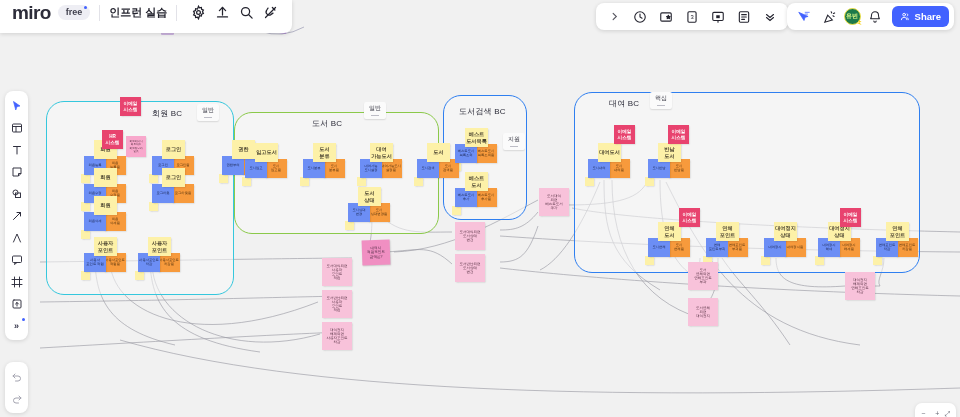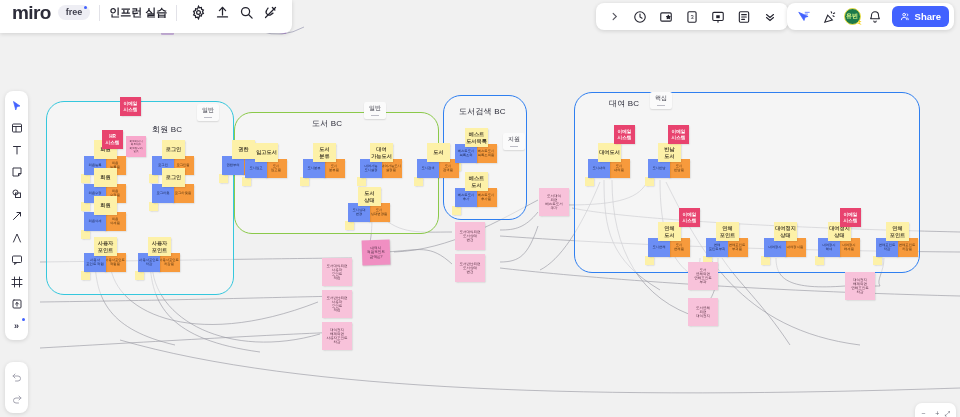--- a/index.html
+++ b/index.html
@@ -200,21 +200,21 @@
       <path d="M352 332 C320 332 180 340 40 348"></path>
       <path d="M500 236 C560 240 700 250 960 252"></path>
       <path d="M500 268 C560 275 720 290 960 296"></path>
       <path d="M572 208 C600 214 700 226 960 232"></path>
       <path d="M120 340 C300 392 600 400 960 388"></path>
     </g>
   </svg>
 
   <div id="bc-layer">
       <div class="bc" style="left: 46px; top: 101px; width: 188px; height: 194px; border: 1.1px solid rgb(53, 199, 221);"></div>
-      <div class="bc-title" style="left: 152px; top: 124px;">회원 BC</div>
+      <div class="bc-title" style="left: 152px; top: 108px;">회원 BC</div>
       <div class="bc-tag" style="left: 197px; top: 104px;">일반</div>
       <div class="bc" style="left: 234px; top: 112px; width: 205px; height: 122px; border: 1.1px solid rgb(139, 201, 74);"></div>
       <div class="bc-title" style="left: 312px; top: 118px;">도서 BC</div>
       <div class="bc-tag" style="left: 364px; top: 102px;">일반</div>
       <div class="bc" style="left: 443px; top: 95px; width: 84px; height: 125px; border: 1.1px solid rgb(47, 127, 240);"></div>
       <div class="bc-title" style="left: 459px; top: 106px;">도서검색 BC</div>
       <div class="bc-tag" style="left: 503px; top: 133px;">지원</div>
       <div class="bc" style="left: 574px; top: 92px; width: 346px; height: 181px; border: 1.1px solid rgb(47, 127, 240);"></div>
       <div class="bc-title" style="left: 609px; top: 98px;">대여 BC</div>
       <div class="bc-tag" style="left: 650px; top: 92px;">핵심</div>

